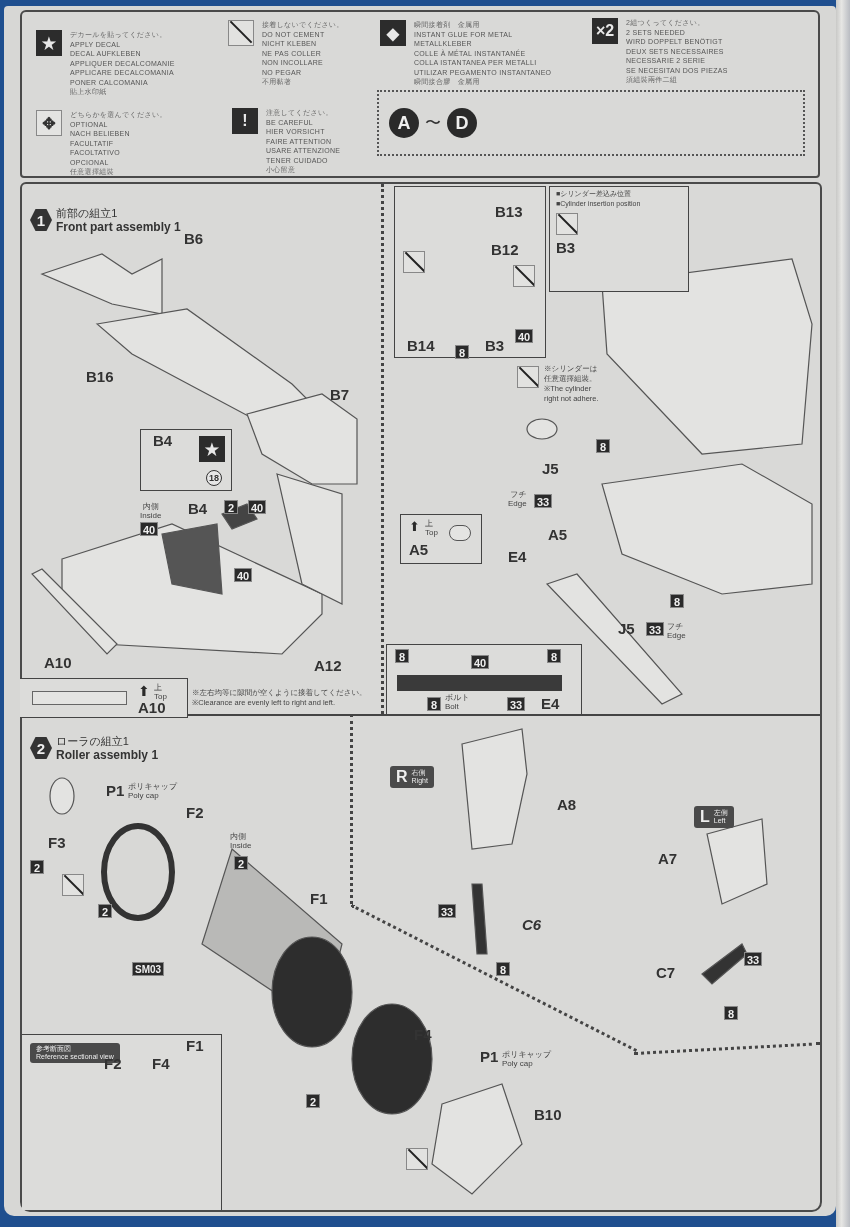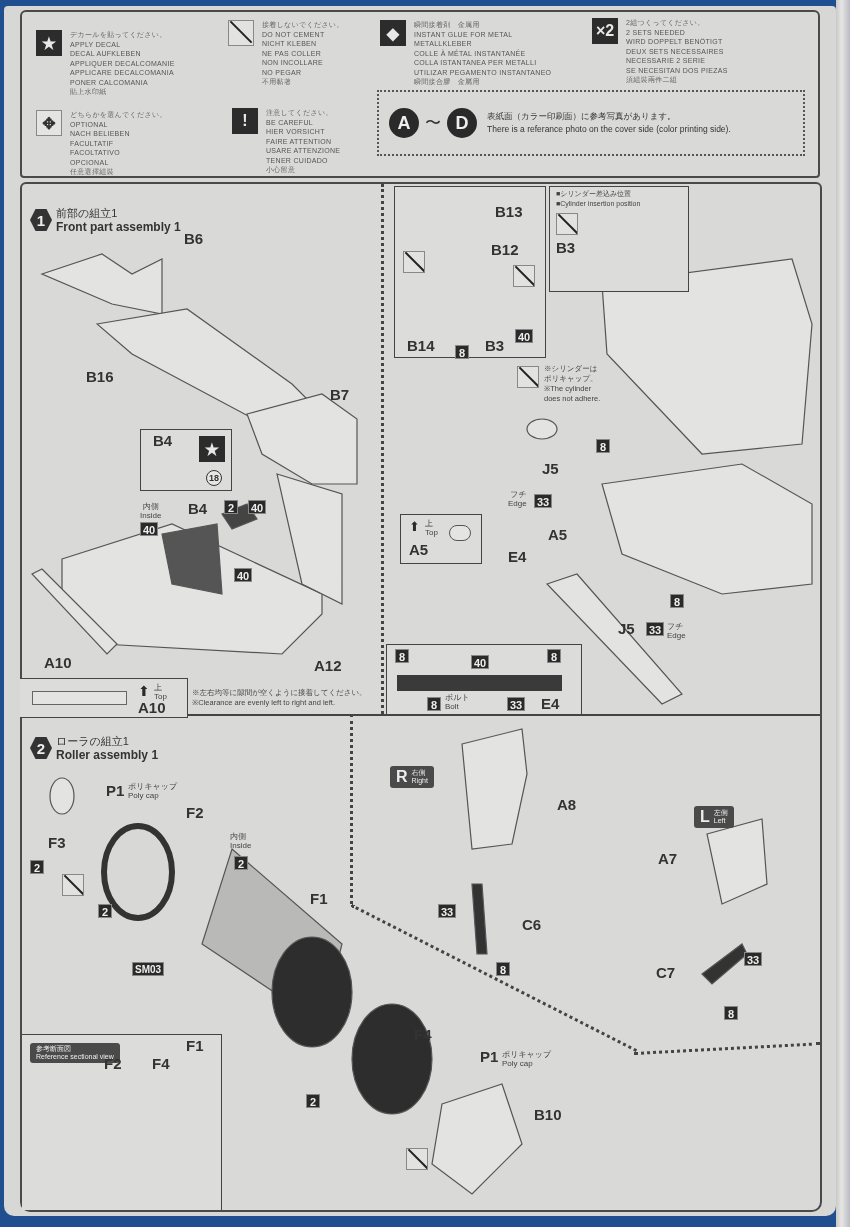--- a/index.html
+++ b/index.html
@@ -166,24 +166,20 @@
       <div>DEUX SETS NECESSAIRES</div>
       <div>NECESSARIE 2 SERIE</div>
       <div>SE NECESITAN DOS PIEZAS</div>
       <div class="jp">須組裝兩件二組</div>
     </div>
   </div>
   <div class="refbox">
     <div class="circle-letter">A</div>
     <div class="tilde">〜</div>
     <div class="circle-letter">D</div>
-    <div class="ref-text">
-      <div>表紙面（カラー印刷面）に参考写真があります。</div>
-      <div>There is a referance photo on the cover side (color printing side).</div>
-    </div>
   </div>
 </div>
 
 <div class="panel main-frame">
   <div class="divider-v-dotted"></div>
   <div class="divider-h"></div>
   <div class="dotted-diag" style="left:328px;top:530px;height:0;width:0;border-left:3px dotted #444;height:190px;border-top:none;"></div>
   <div class="dotted-diag" style="left:330px;top:720px;width:320px;transform:rotate(27deg);"></div>
   <div class="dotted-diag" style="left:612px;top:868px;width:186px;transform:rotate(-3deg);"></div>
 
@@ -279,23 +275,23 @@
     <div class="note" style="left:6px;top:2px;font-size:7px;">
       <div>■シリンダー差込み位置</div>
       <div>■Cylinder insertion position</div>
     </div>
     <div class="nocement" style="left:6px;top:26px;"></div>
     <div class="part-label" style="left:6px;top:52px;">B3</div>
   </div>
   <div class="nocement" style="left:495px;top:182px;"></div>
   <div class="note" style="left:522px;top:180px;">
     <div>※シリンダーは</div>
-    <div>ポリキャップ。</div>
+    <div>任意選擇組裝。</div>
     <div>※The cylinder</div>
-    <div>does not adhere.</div>
+    <div>right not adhere.</div>
   </div>
 
   <div class="callout" style="left:378px;top:330px;width:82px;height:50px;">
     <div style="position:absolute;left:8px;top:4px;font-size:13px;">⬆</div>
     <div class="sm-label" style="left:24px;top:4px;">
       <div>上</div>
       <div>Top</div>
     </div>
     <div class="part-label" style="left:8px;top:26px;">A5</div>
     <div style="position:absolute;left:48px;top:10px;width:22px;height:16px;border:1px solid #555;border-radius:8px;background:#e4e4e2;"></div>
@@ -379,21 +375,21 @@
 
   <div class="badge" style="left:368px;top:582px;">
     <span class="big">R</span>
     <span class="small">
       <div>右側</div>
       <div>Right</div>
     </span>
   </div>
   <div class="part-label" style="left:535px;top:612px;">A8</div>
   <div class="paint" style="left:416px;top:720px;">33</div>
-  <div class="part-label" style="left:500px;top:732px;">C6</div>
+  <div class="part-label" style="left:500px;top:732px;font-style:italic;">C6</div>
   <div class="paint" style="left:474px;top:778px;">8</div>
 
   <div class="badge" style="left:672px;top:622px;">
     <span class="big">L</span>
     <span class="small">
       <div>左側</div>
       <div>Left</div>
     </span>
   </div>
   <div class="part-label" style="left:636px;top:666px;">A7</div>

